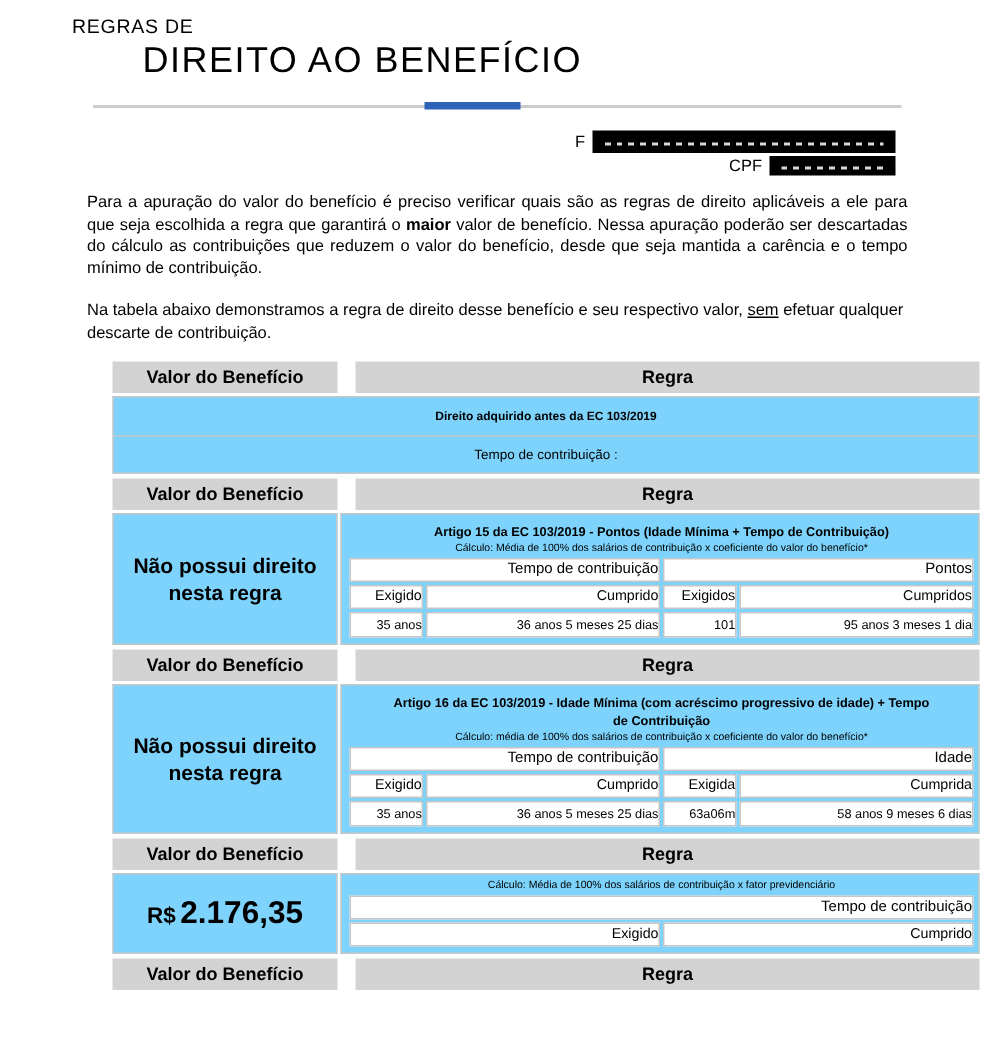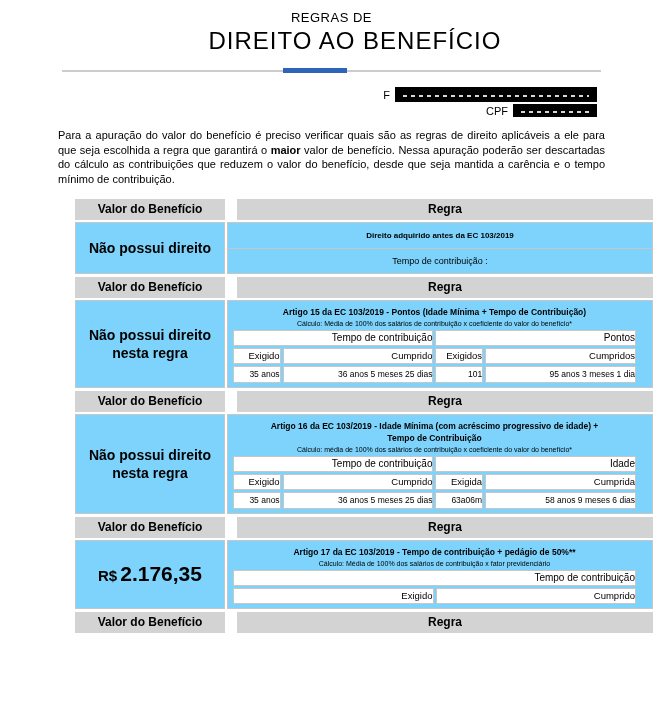--- a/index.html
+++ b/index.html
@@ -2,21 +2,21 @@
 <html><head>
 <meta charset="utf-8">
 <style>
   html,body { margin:0; padding:0; background:#ffffff; }
   .page {
     position:relative; width:663px; height:707px; background:#fff;
     font-family:"Liberation Sans", sans-serif; color:#000; overflow:hidden;
   }
 
   
-  .doc-header { text-align:center; padding-top:10px; }
+  .doc-header { padding-top:10px;margin-left:48px; }
   .title-small { font-size:13px; letter-spacing:0.5px; }
   .title-large { font-size:24px; letter-spacing:1px; margin-top:2px;padding-left:47px; }
 
   .divider { margin:15px 62px 0 62px; height:2px; background:#cccccc; position:relative; }
   .divider-accent { position:absolute; left:41%; top:-2px; width:64px; height:5px; background:#2d64b8; }
 
   
   .info-block { margin:15px 66px 0 0; font-size:11px; }
   .info-line { display:flex; justify-content:flex-end; align-items:center; margin-bottom:2px; }
   .info-label { white-space:nowrap; }
@@ -42,21 +42,21 @@
   .sec-header { display:flex; gap:12px; }
   .hcell { background:#d3d3d3; font-weight:bold; font-size:12px; text-align:center; padding:3px 0 4px; }
   .hcell.left { width:150px; flex:none; }
   .hcell.right { flex:1; }
   .sec-body { display:flex; gap:2px; margin-top:2px; align-items:stretch; }
   .bcell { border:1px solid #c6c6c6; background:#7dd3fc; box-sizing:border-box; }
   .bcell.left {
     width:150px; flex:none; display:flex; align-items:center; justify-content:center;
     text-align:center; font-weight:bold; font-size:14px; line-height:1.3; padding:2px 4px;
   }
-  .bcell.right { flex:1; padding:3px 14px 2px 3px; }
+  .bcell.right { flex:1; padding:3px 1px 2px 3px; }
   .bcell.right.noPad { padding:0; }
 
   .money { display:flex; align-items:baseline; gap:3px; justify-content:center; }
   .money .cur { font-size:15px; font-weight:bold; }
   .money .amt { font-size:21px; font-weight:bold; }
 
   .rule-title { font-weight:bold; font-size:8.5px; text-align:center; margin-top:3px; line-height:1.4; }
   .rule-calc  { font-size:7px; text-align:center; margin-top:1px; }
 
   table.inner { width:100%; border-collapse:separate; border-spacing:2px; margin-top:1px; }
@@ -89,30 +89,30 @@
       <span class="redact redact-name"></span>
     </div>
     <div class="info-line">
       <span class="info-label">CPF</span>
       <span class="redact redact-cpf"></span>
     </div>
   </div>
 
   <p class="intro p1"><span>Para a apuração do valor do benefício é preciso verificar quais são as regras de direito aplicáveis a ele para que seja escolhida a regra que garantirá o </span><b>maior</b><span> valor de benefício. Nessa apuração poderão ser descartadas do cálculo as contribuições que reduzem o valor do benefício, desde que seja mantida a carência e o tempo mínimo de contribuição.</span></p>
 
+  <p class="intro p2"><span>Na tabela abaixo demonstramos a regra de direito desse benefício e seu respectivo valor, </span><u>sem</u><span> efetuar qualquer descarte de contribuição.</span></p>
 
   <div class="rules-table">
 
     <div class="section">
       <div class="sec-header">
         <div class="hcell left">Valor do Benefício</div>
         <div class="hcell right">Regra</div>
       </div>
       <div class="sec-body">
-        <div class="bcell left">Não possui direito</div>
         <div class="bcell right noPad">
           <div class="s1-row1">Direito adquirido antes da EC 103/2019</div>
           <div class="s1-row2">Tempo de contribuição :</div>
         </div>
       </div>
     </div>
 
     <div class="section">
       <div class="sec-header">
         <div class="hcell left">Valor do Benefício</div>
@@ -199,21 +199,20 @@
         <div class="hcell right">Regra</div>
       </div>
       <div class="sec-body">
         <div class="bcell left">
           <span class="money">
             <span class="cur">R$</span>
             <span class="amt">2.176,35</span>
           </span>
         </div>
         <div class="bcell right">
-          <div class="rule-title">Artigo 17 da EC 103/2019 - Tempo de contribuição + pedágio de 50%**</div>
           <div class="rule-calc">Cálculo: Média de 100% dos salários de contribuição x fator previdenciário</div>
           <table class="inner">
             <colgroup>
                 <col style="width:50%">
                 <col style="width:50%">
               </colgroup>
             <tbody>
                 <tr class="grp">
               <td colspan="2">Tempo de contribuição</td>
             </tr>

